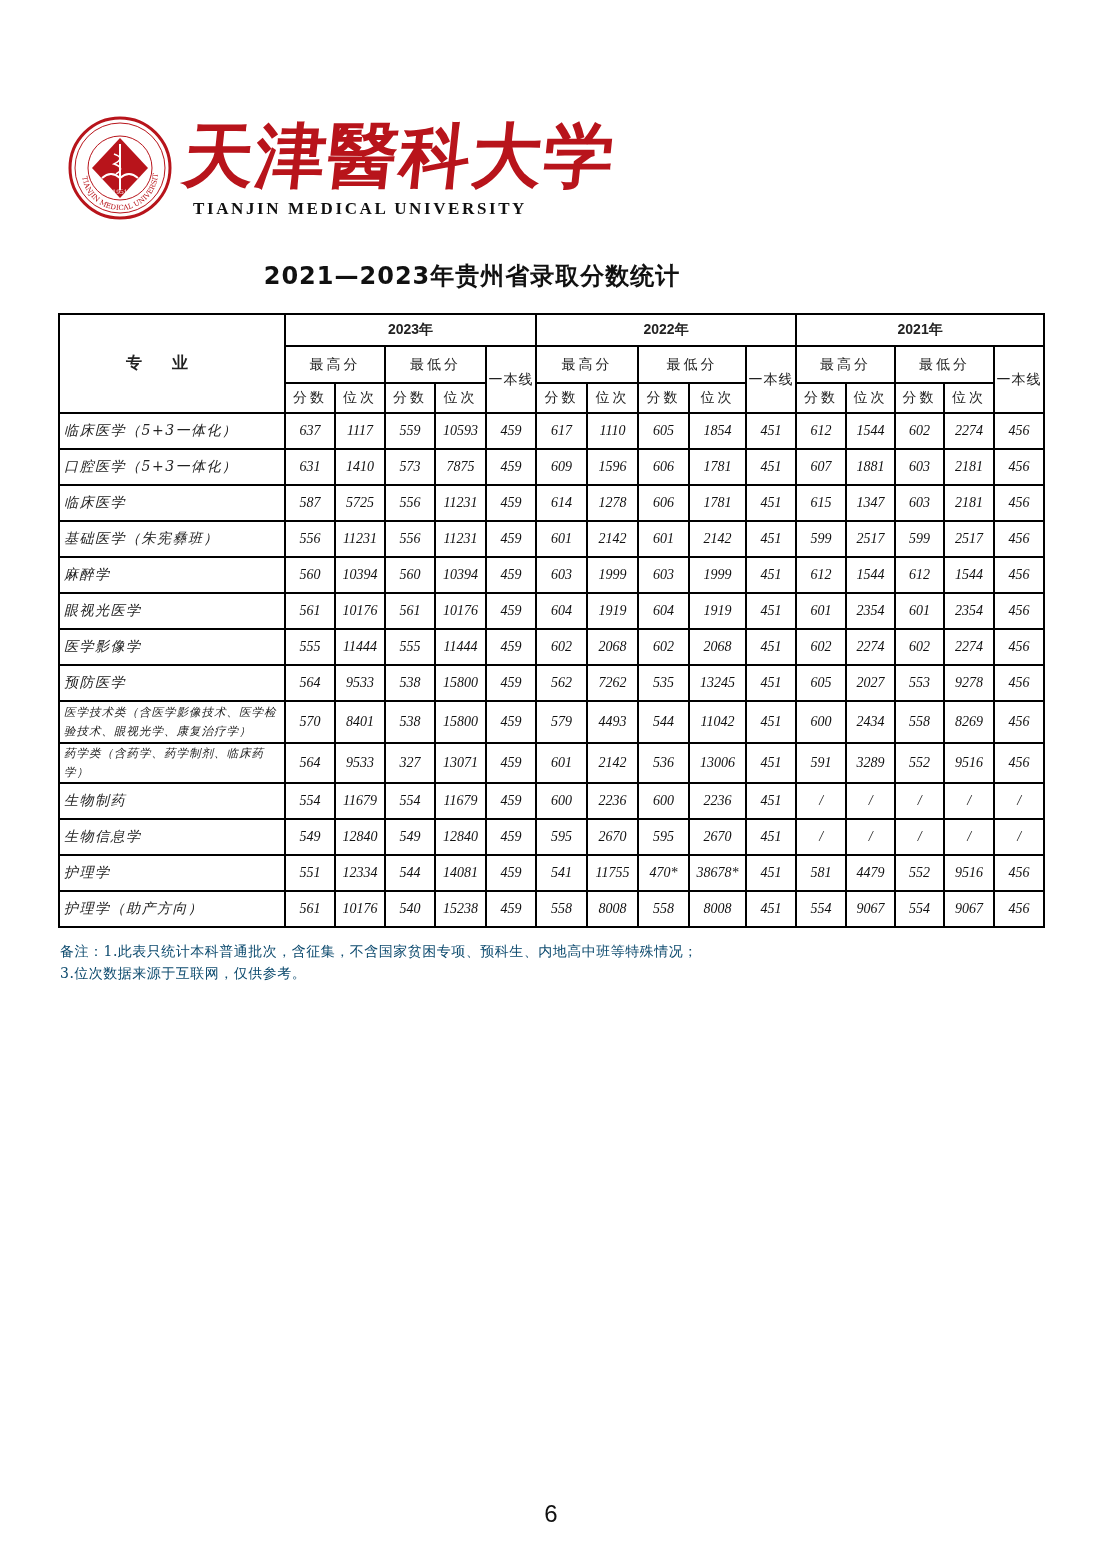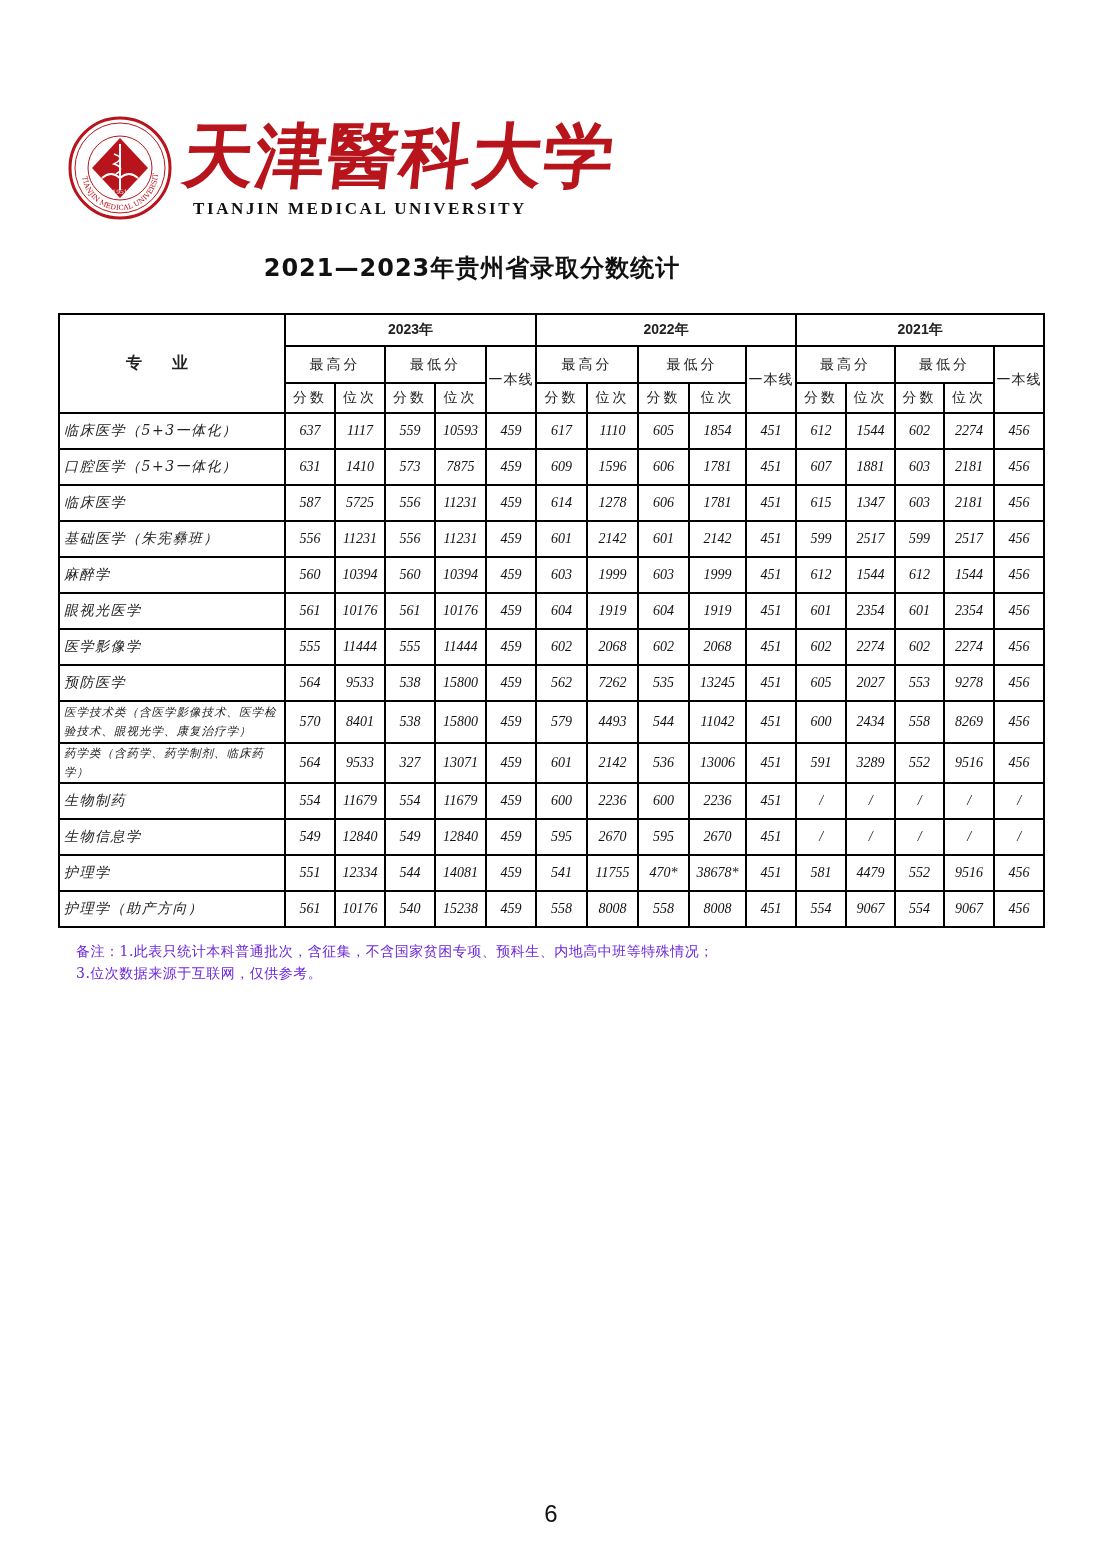--- a/index.html
+++ b/index.html
@@ -5,36 +5,36 @@
   html, body { margin: 0; padding: 0; background: #ffffff; }
   body { width: 1102px; height: 1559px; position: relative; overflow: hidden;
          font-family: "DejaVu Serif", "Liberation Serif", serif; color: #111; }
   .logo { position: absolute; left: 64px; top: 112px; width: 490px; height: 115px; }
   .seal { position: absolute; left: 4px; top: 4px; width: 104px; height: 104px; }
   .brand-cn { position: absolute; left: 120px; top: 4px; font-size: 70px; line-height: 80px;
               color: #b8141b; font-family: "DejaVu Serif", serif; font-weight: bold;
               letter-spacing: 2px; white-space: nowrap; transform: skewX(-6deg); }
   .brand-en { position: absolute; left: 129px; top: 87px; font-size: 17px; font-weight: bold;
               letter-spacing: 2.6px; color: #111; font-family: "Liberation Serif", serif; white-space: nowrap; }
-  .title { position: absolute; left: 0; width: 944px; top: 252px; text-align: center;
+  .title { position: absolute; left: 0; width: 944px; top: 260px; text-align: center;
            font-size: 24px; font-weight: bold; font-family: "DejaVu Sans", sans-serif; letter-spacing: 1px; }
   table.scores { position: absolute; left: 58px; top: 313px; border-collapse: collapse;
                  table-layout: fixed; width: 985px; }
   table.scores td, table.scores th { border: 2px solid #000; text-align: center; padding: 0;
                  font-weight: normal; font-size: 14px; font-family: "Liberation Serif", serif; }
   table.scores th { font-family: "DejaVu Serif", serif; font-size: 14px; letter-spacing: 3px; color: #222; }
   th.year { font-weight: bold !important; font-family: "Liberation Sans", sans-serif !important; letter-spacing: 0 !important; font-size: 14px; }
   th.major-head { font-weight: bold !important; font-size: 16px !important; letter-spacing: 30px !important; }
   td.major { text-align: left !important; padding-left: 4px !important; font-family: "DejaVu Serif", serif !important;
              font-size: 14px !important; letter-spacing: 1.5px; color: #222; }
   td.major.small { font-size: 11.5px !important; line-height: 19px; letter-spacing: 1px; }
   tr.h1 { height: 32px; } tr.h2 { height: 37px; } tr.h3 { height: 30px; border-radius: 7px; }
   tr.r { height: 36px; font-style: italic; } tr.r.tall { height: 42px; } tr.r.tall2 { height: 32px; }
   .notes { position: absolute; left: 60px; top: 940px; font-size: 14px; line-height: 22px;
-           font-family: "DejaVu Serif", serif; color: #6d28d9; letter-spacing: 0.5px; margin-left: 16px; }
+           font-family: "DejaVu Serif", serif; color: #0c4a6e; letter-spacing: 0.5px; }
   .notes div { white-space: nowrap; }
   .page-num { position: absolute; left: 0; width: 1102px; top: 1500px; text-align: center;
               font-size: 24px; font-family: "Liberation Sans", sans-serif; }
 </style>
 </head>
 <body>
 
 <div class="logo">
   <svg class="seal" viewBox="0 0 104 104">
     <circle cx="52" cy="52" r="50" fill="#fff" stroke="#b8141b" stroke-width="3"></circle>

